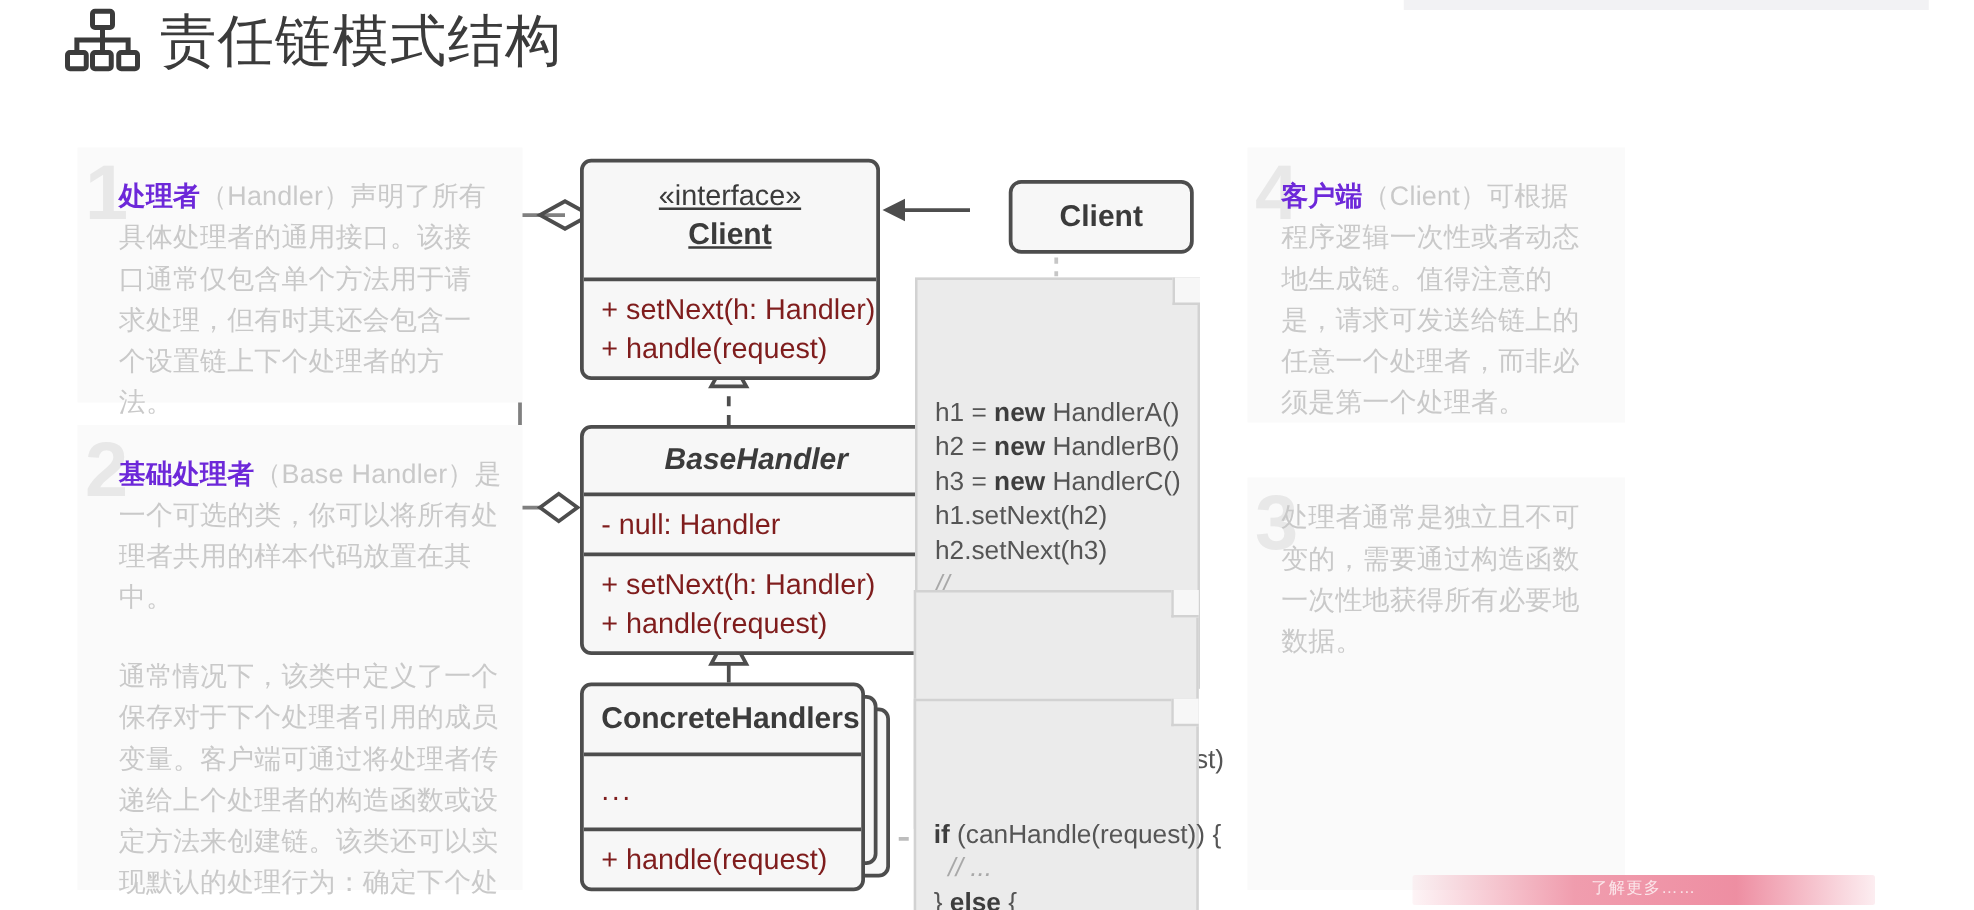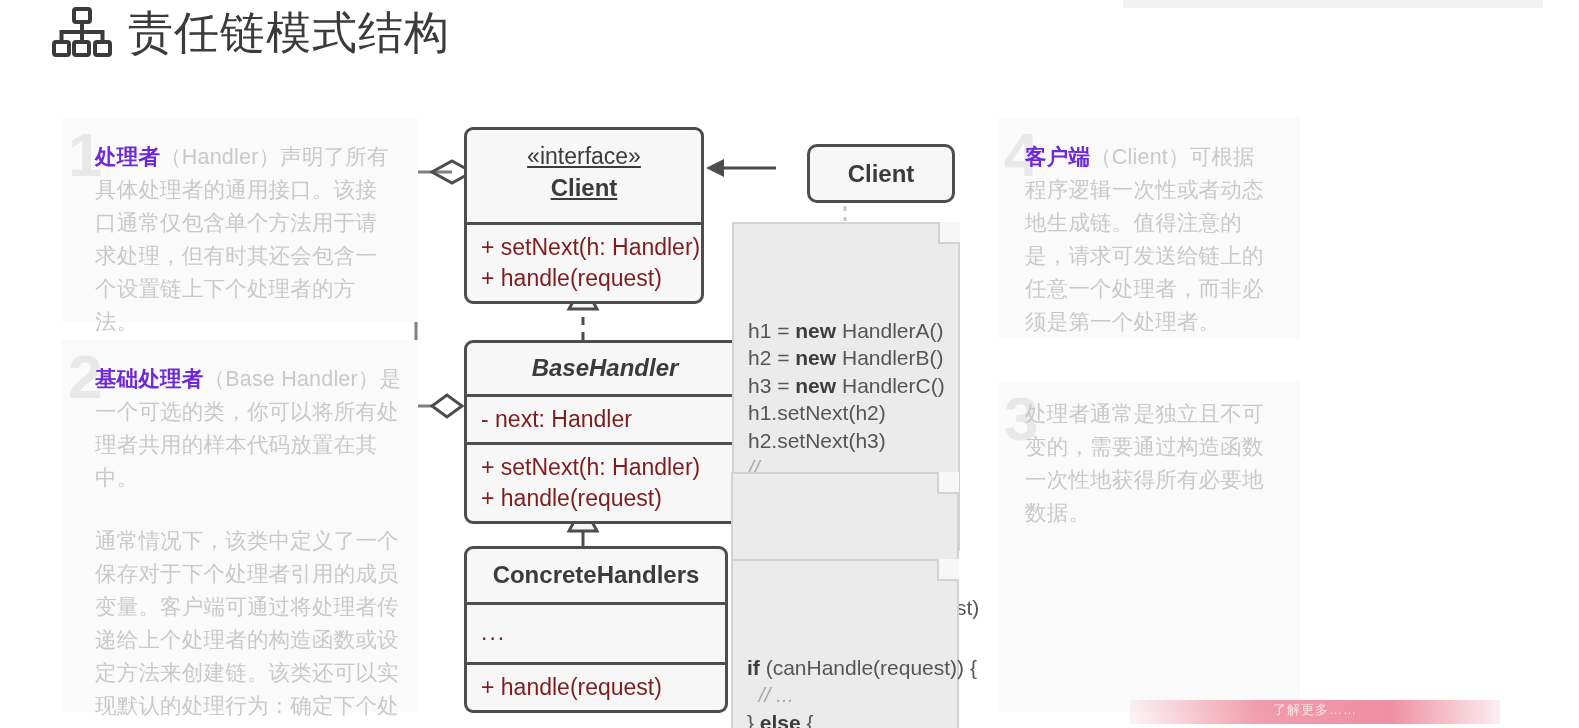--- a/index.html
+++ b/index.html
@@ -114,21 +114,21 @@
   #box-base .uml-title { padding: 9px 14px 11px; }
   
   #stack-back2 {
     position:absolute; left: 488px; top: 566px; width: 224px; height: 136px;
     background:#f7f7f7; border: 3px solid #4d4d4d; border-radius: 9px;
   }
   #stack-back1 {
     position:absolute; left: 478px; top: 556px; width: 224px; height: 136px;
     background:#f7f7f7; border: 3px solid #4d4d4d; border-radius: 9px;
   }
-  #box-concrete { left: 464px; top: 546px; width: 264px; }
+  #box-concrete { left: 464px; top: 546px; width: 228px; }
   #box-concrete .uml-title { padding: 10px 14px 12px; }
   #box-concrete .dots { letter-spacing: 2px; padding: 12px 14px 14px; }
 
   
   #box-client {
     left: 807px; top: 144px; width: 148px;
     border-radius: 10px;
   }
   #box-client .uml-title { padding: 11px 14px; }
 
@@ -278,21 +278,21 @@
     <div>+ setNext(h: Handler)</div>
     <div>+ handle(request)</div>
   </div>
 </div>
 
 <div class="uml-box" id="box-base">
   <div class="uml-sec uml-title">
     <span class="name italic">BaseHandler</span>
   </div>
   <div class="uml-sec">
-    <div>- next: Handler</div>
+    <div>- null: Handler</div>
   </div>
   <div class="uml-sec">
     <div>+ setNext(h: Handler)</div>
     <div>+ handle(request)</div>
   </div>
 </div>
 
 <div id="stack-back2"></div>
 <div id="stack-back1"></div>
 <div class="uml-box" id="box-concrete">

